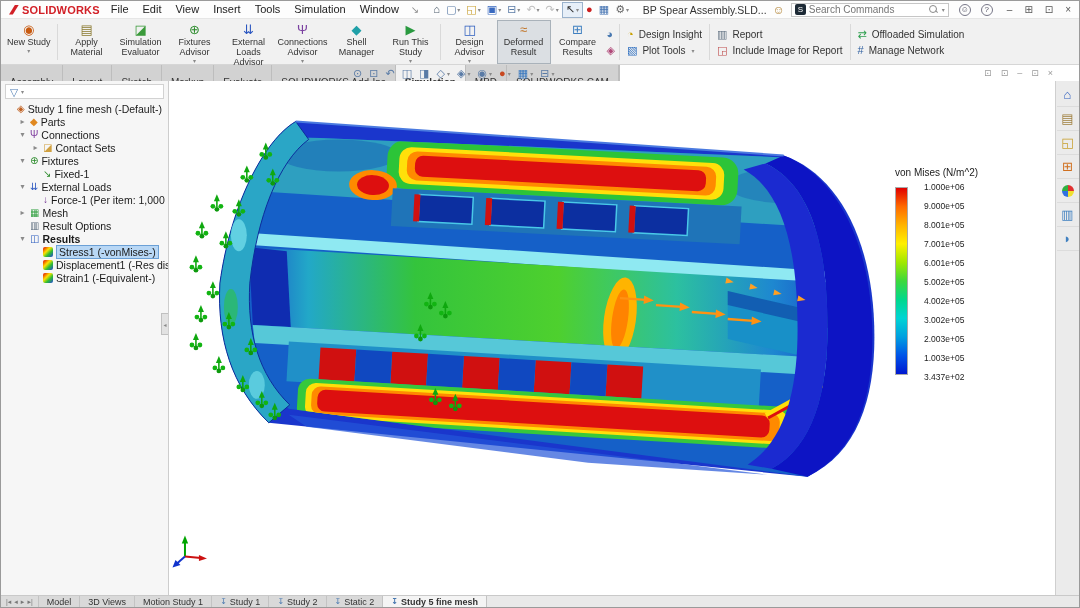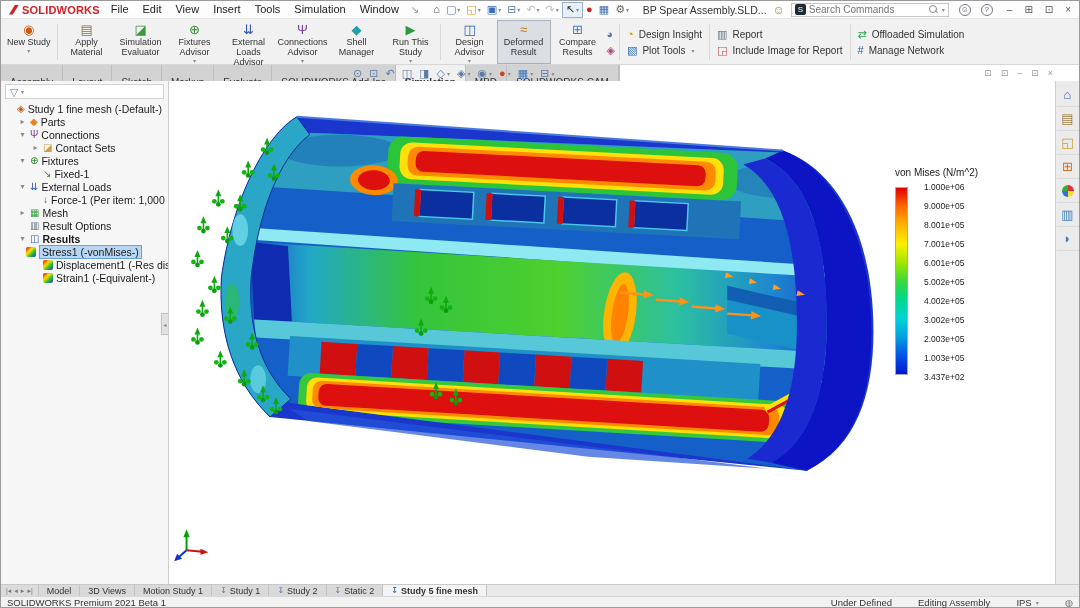--- a/index.html
+++ b/index.html
@@ -386,21 +386,21 @@
           <div class="trow" style="padding-left: 17px;">
             <span class="expander"></span>
             <span class="g" style="color: rgb(96, 112, 128);">▥</span>
             <span class="tlabel">Result Options</span>
           </div>
           <div class="trow" style="padding-left: 17px;">
             <span class="expander">▾</span>
             <span class="g" style="color: rgb(48, 96, 192);">◫</span>
             <span class="tlabel bold">Results</span>
           </div>
-          <div class="trow" style="padding-left: 13px;">
+          <div class="trow" style="padding-left: 30px;">
             <span class="expander"></span>
             <span class="plot-shape"></span>
             <span class="tlabel selected">Stress1 (-vonMises-)</span>
           </div>
           <div class="trow" style="padding-left: 30px;">
             <span class="expander"></span>
             <span class="plot-shape"></span>
             <span class="tlabel">Displacement1 (-Res disp-)</span>
           </div>
           <div class="trow" style="padding-left: 30px;">
@@ -635,25 +635,13 @@
           <span class="g">↧</span>
           <span>Static 2</span>
         </div>
         <div class="btab active">
           <span class="g">↧</span>
           <span>Study 5 fine mesh</span>
         </div>
       </div>
   </div>
 
-  <div class="statusbar">
-    <span>SOLIDWORKS Premium 2021 Beta 1</span>
-    <div class="status-right">
-        <span class="seg">Under Defined</span>
-        <span class="seg">Editing Assembly</span>
-        <span class="seg">
-          <span>IPS</span>
-          <span class="dd">▾</span>
-        </span>
-        <span class="seg" style="color: rgb(119, 119, 119);">◍</span>
-      </div>
-  </div>
 </div>
 
 </body></html>

